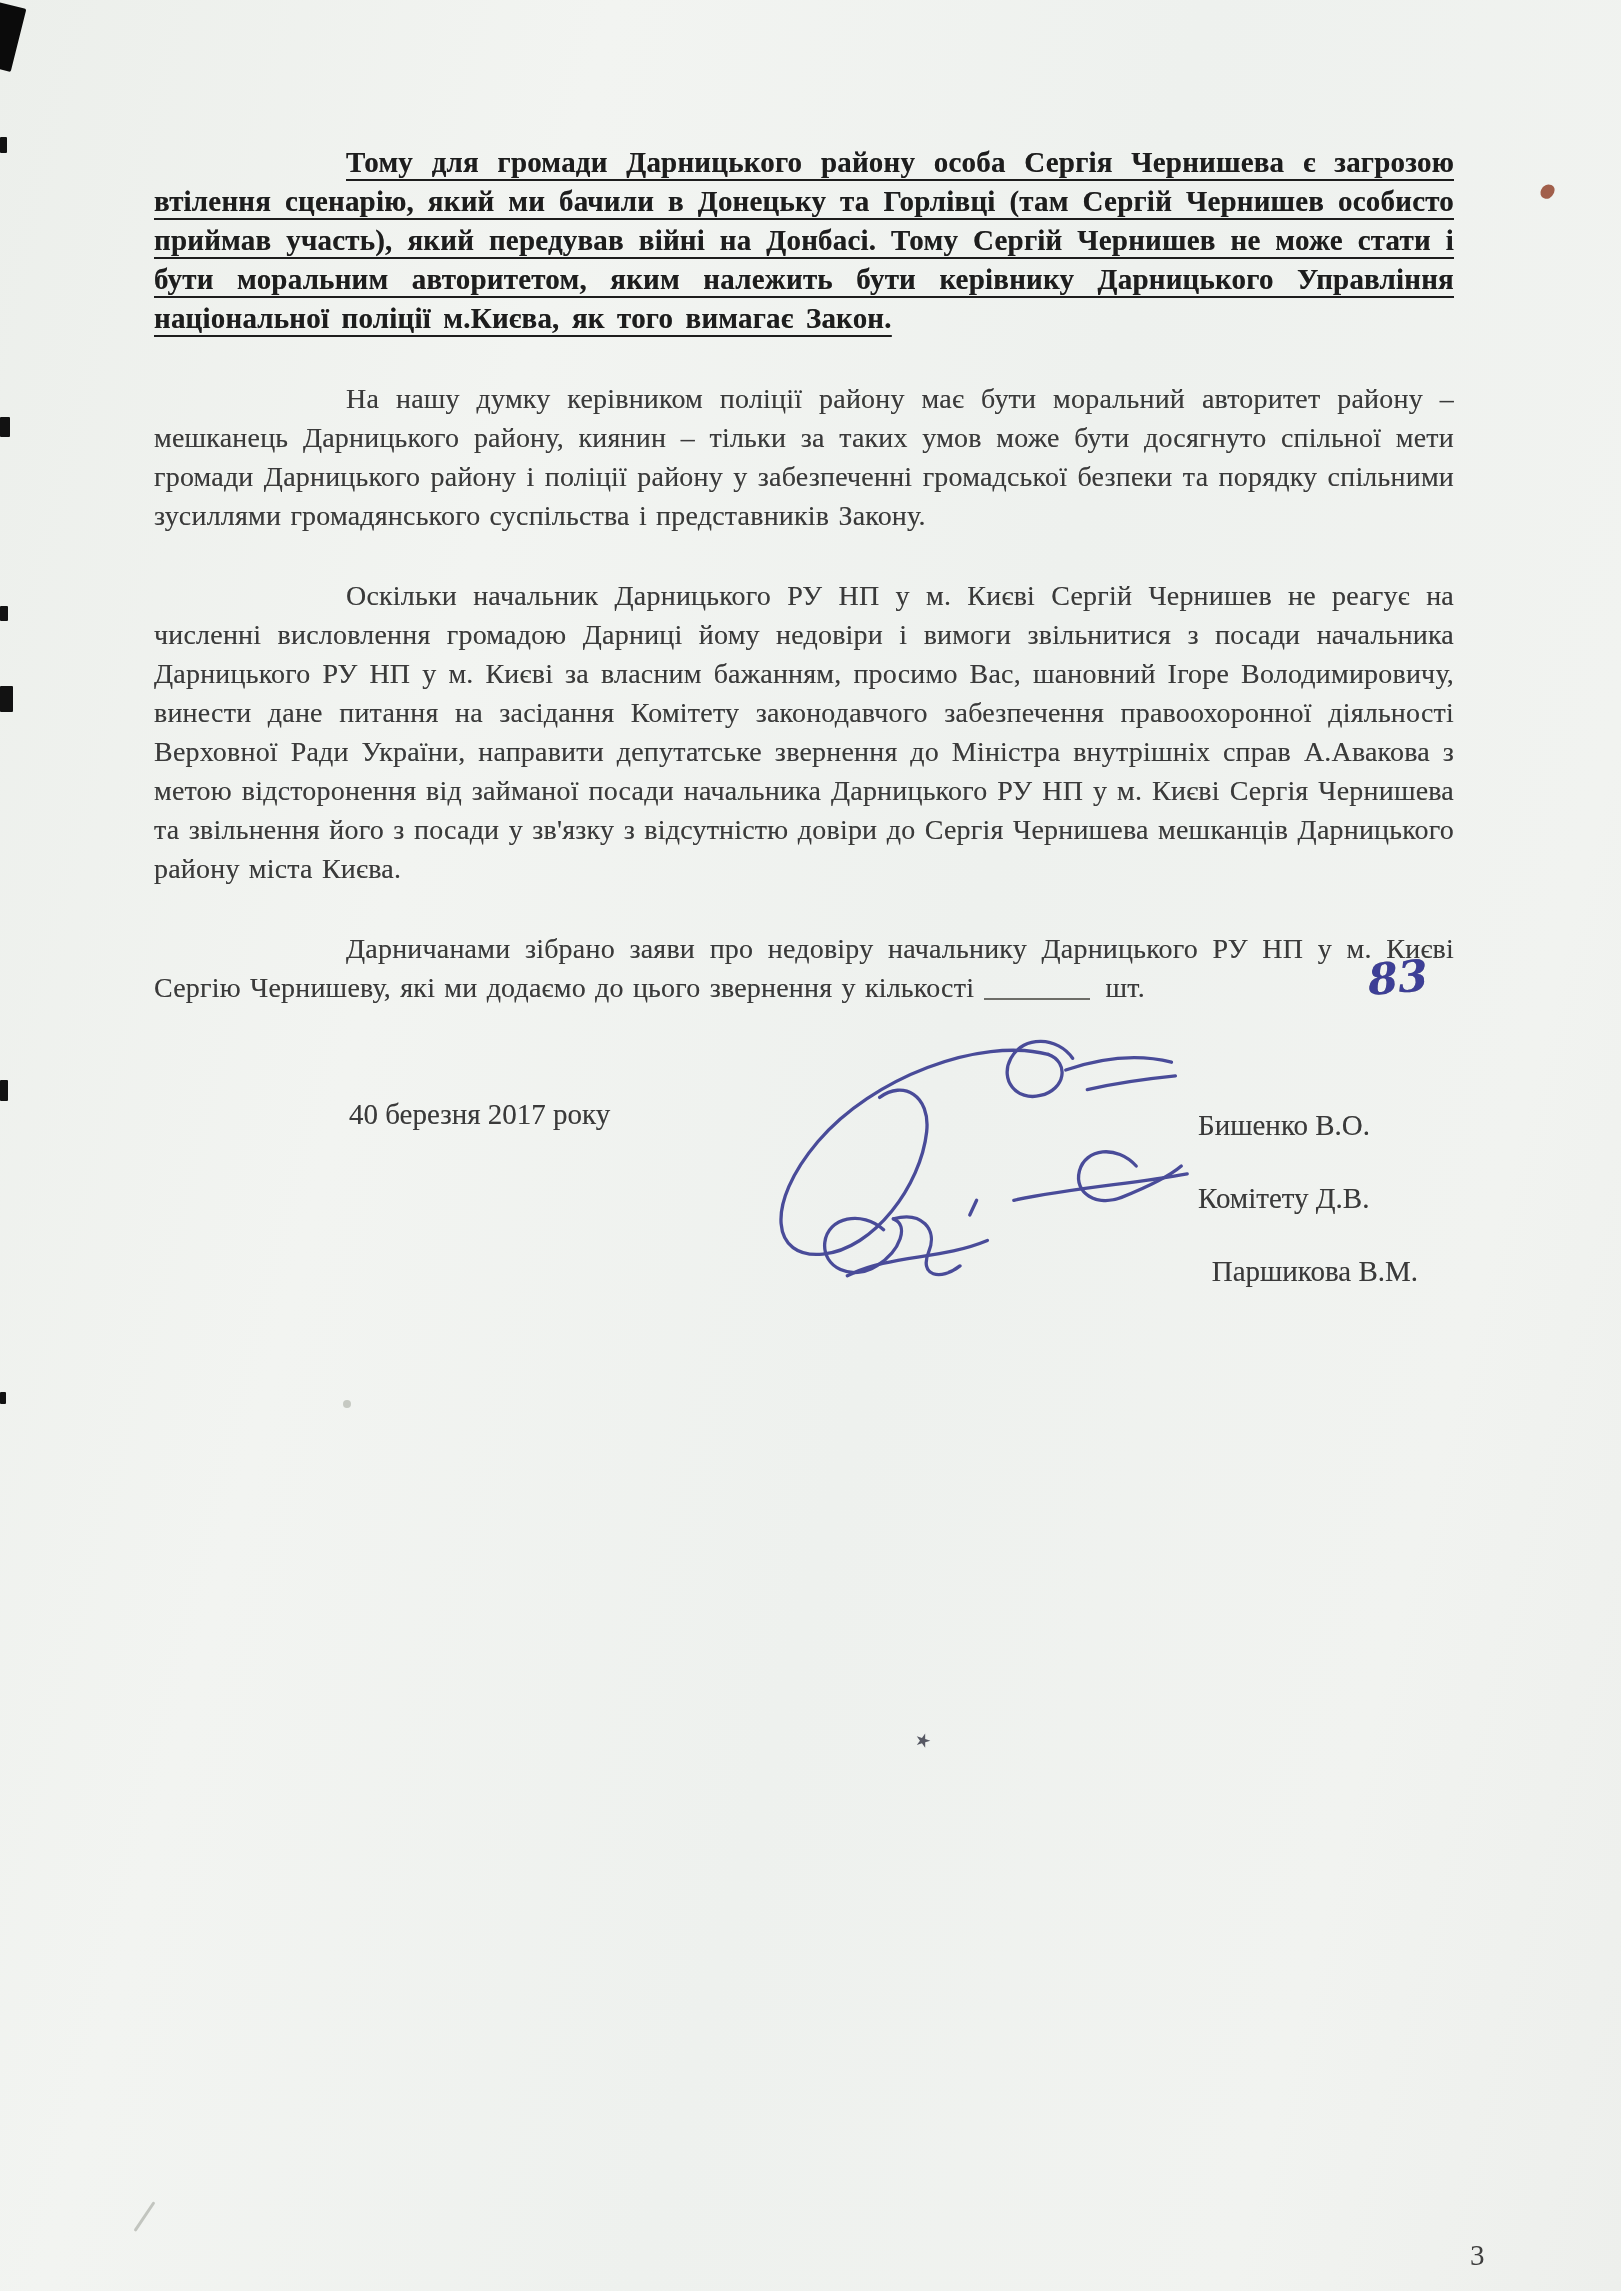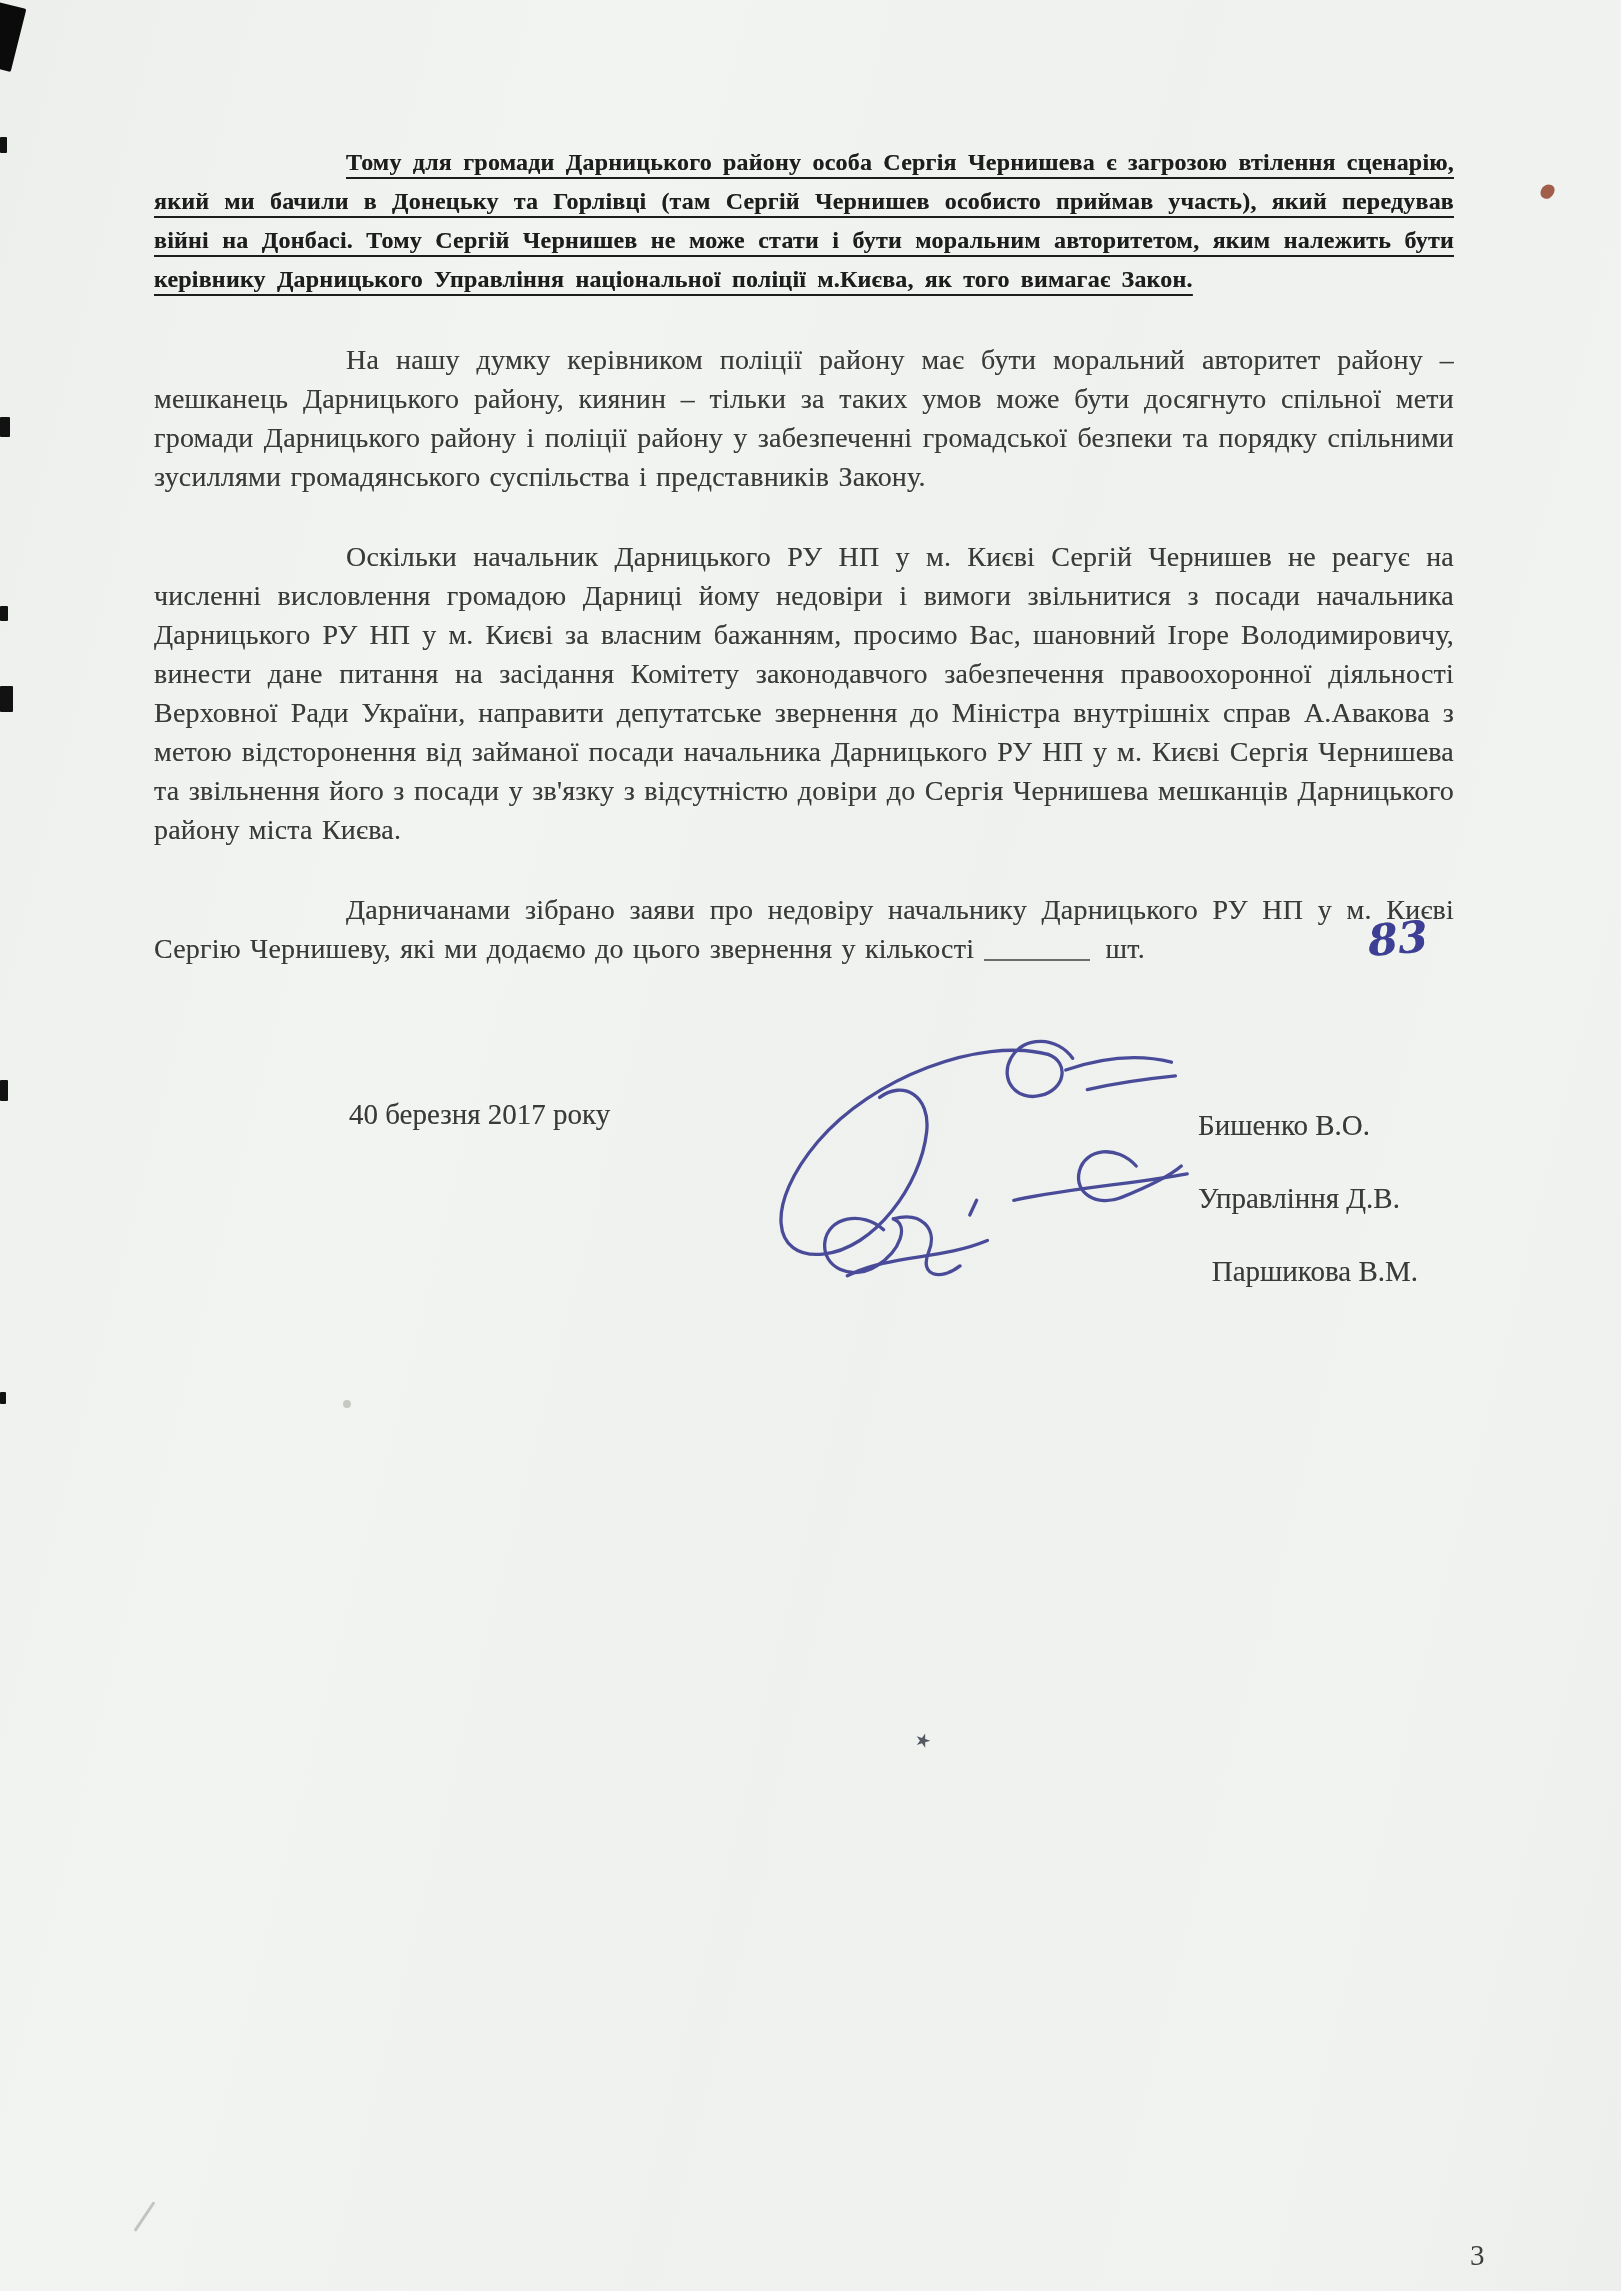--- a/index.html
+++ b/index.html
@@ -13,21 +13,21 @@
     color:#333;
   }
   
   .content{
     position:absolute;left:154px;top:143px;width:1300px;
     text-align:justify;
     letter-spacing:0.2px;
   }
   .content p{margin:0 0 41px 0;text-indent:192px;}
   .para-heading{
-    font-size:24px;line-height:39px;font-weight:bold;color:#1d1d1d;
+    font-size:29px;line-height:39px;font-weight:bold;color:#1d1d1d;
     word-spacing:4.9px;
     text-decoration:underline;
     text-decoration-thickness:2px;
     text-underline-offset:6.9px;
     text-decoration-skip-ink:none;
     text-shadow:0 0 0.6px rgba(20,20,20,.55);
   }
   .para-body{
     font-size:28px;line-height:39px;color:#3a3a3a;
     word-spacing:2px;
@@ -137,20 +137,20 @@
     <g>
       <path d="M 262 215 C 240 195 205 202 202 228 C 199 254 230 268 255 252 C 280 236 288 210 272 204"></path>
       <path d="M 272 204 C 300 196 318 214 308 238 C 298 262 320 268 340 252"></path>
       <path d="M 350 200 L 357 185"></path>
       <path d="M 225 262 C 270 240 320 246 368 226"></path>
     </g>
   </svg>
 
   <ul class="names">
     <li>Бишенко В.О.</li>
-    <li>Управління Д.В.</li>
+    <li>Комітету Д.В.</li>
     <li>Паршикова В.М.</li>
   </ul>
 
   <div class="page-number">3</div>
 
 </div>
 
 
 </body></html>

